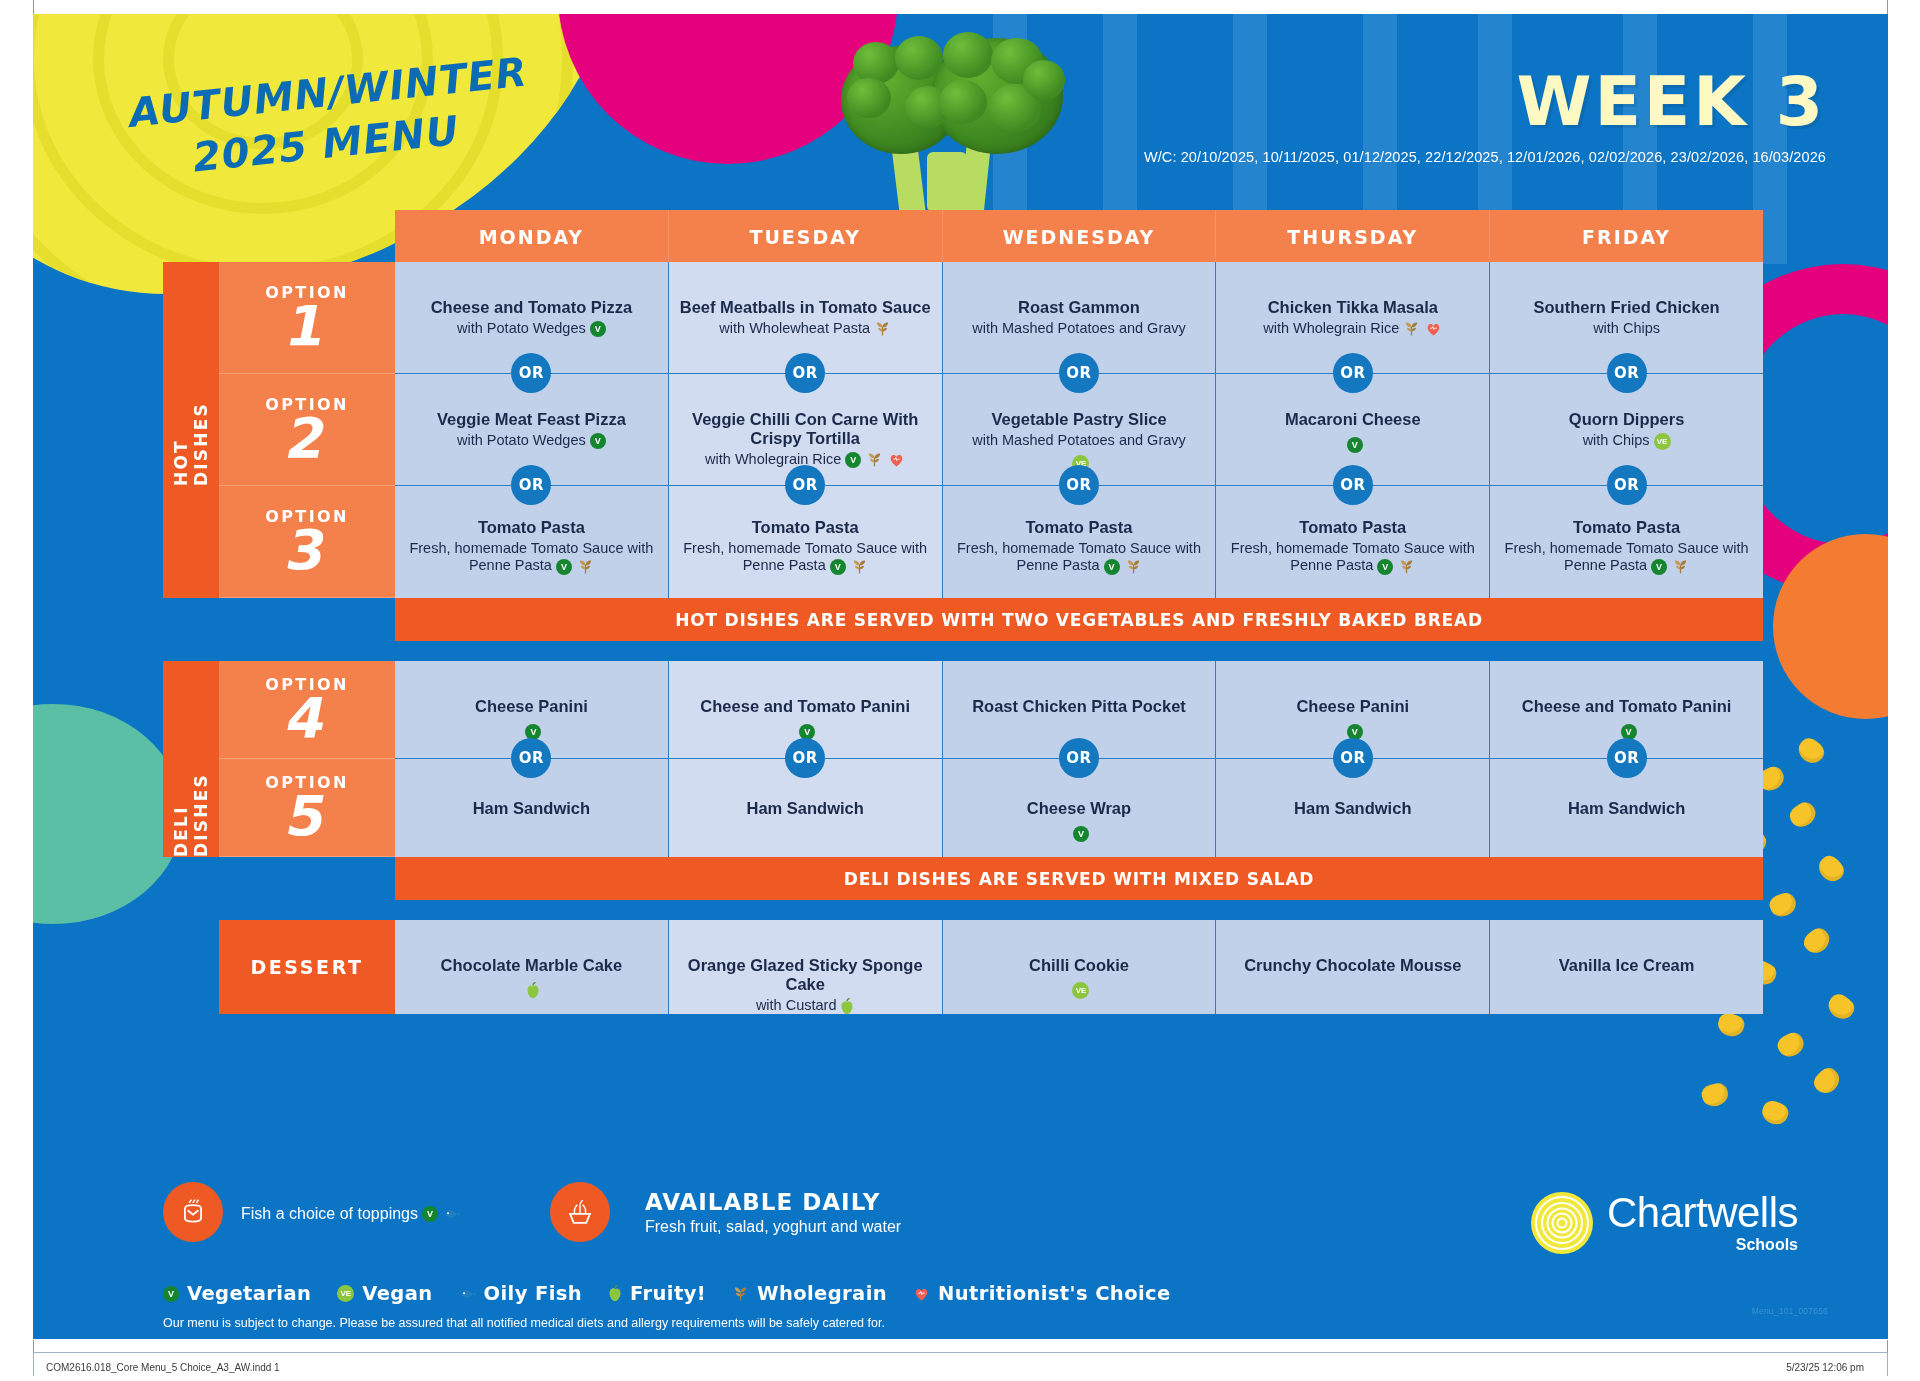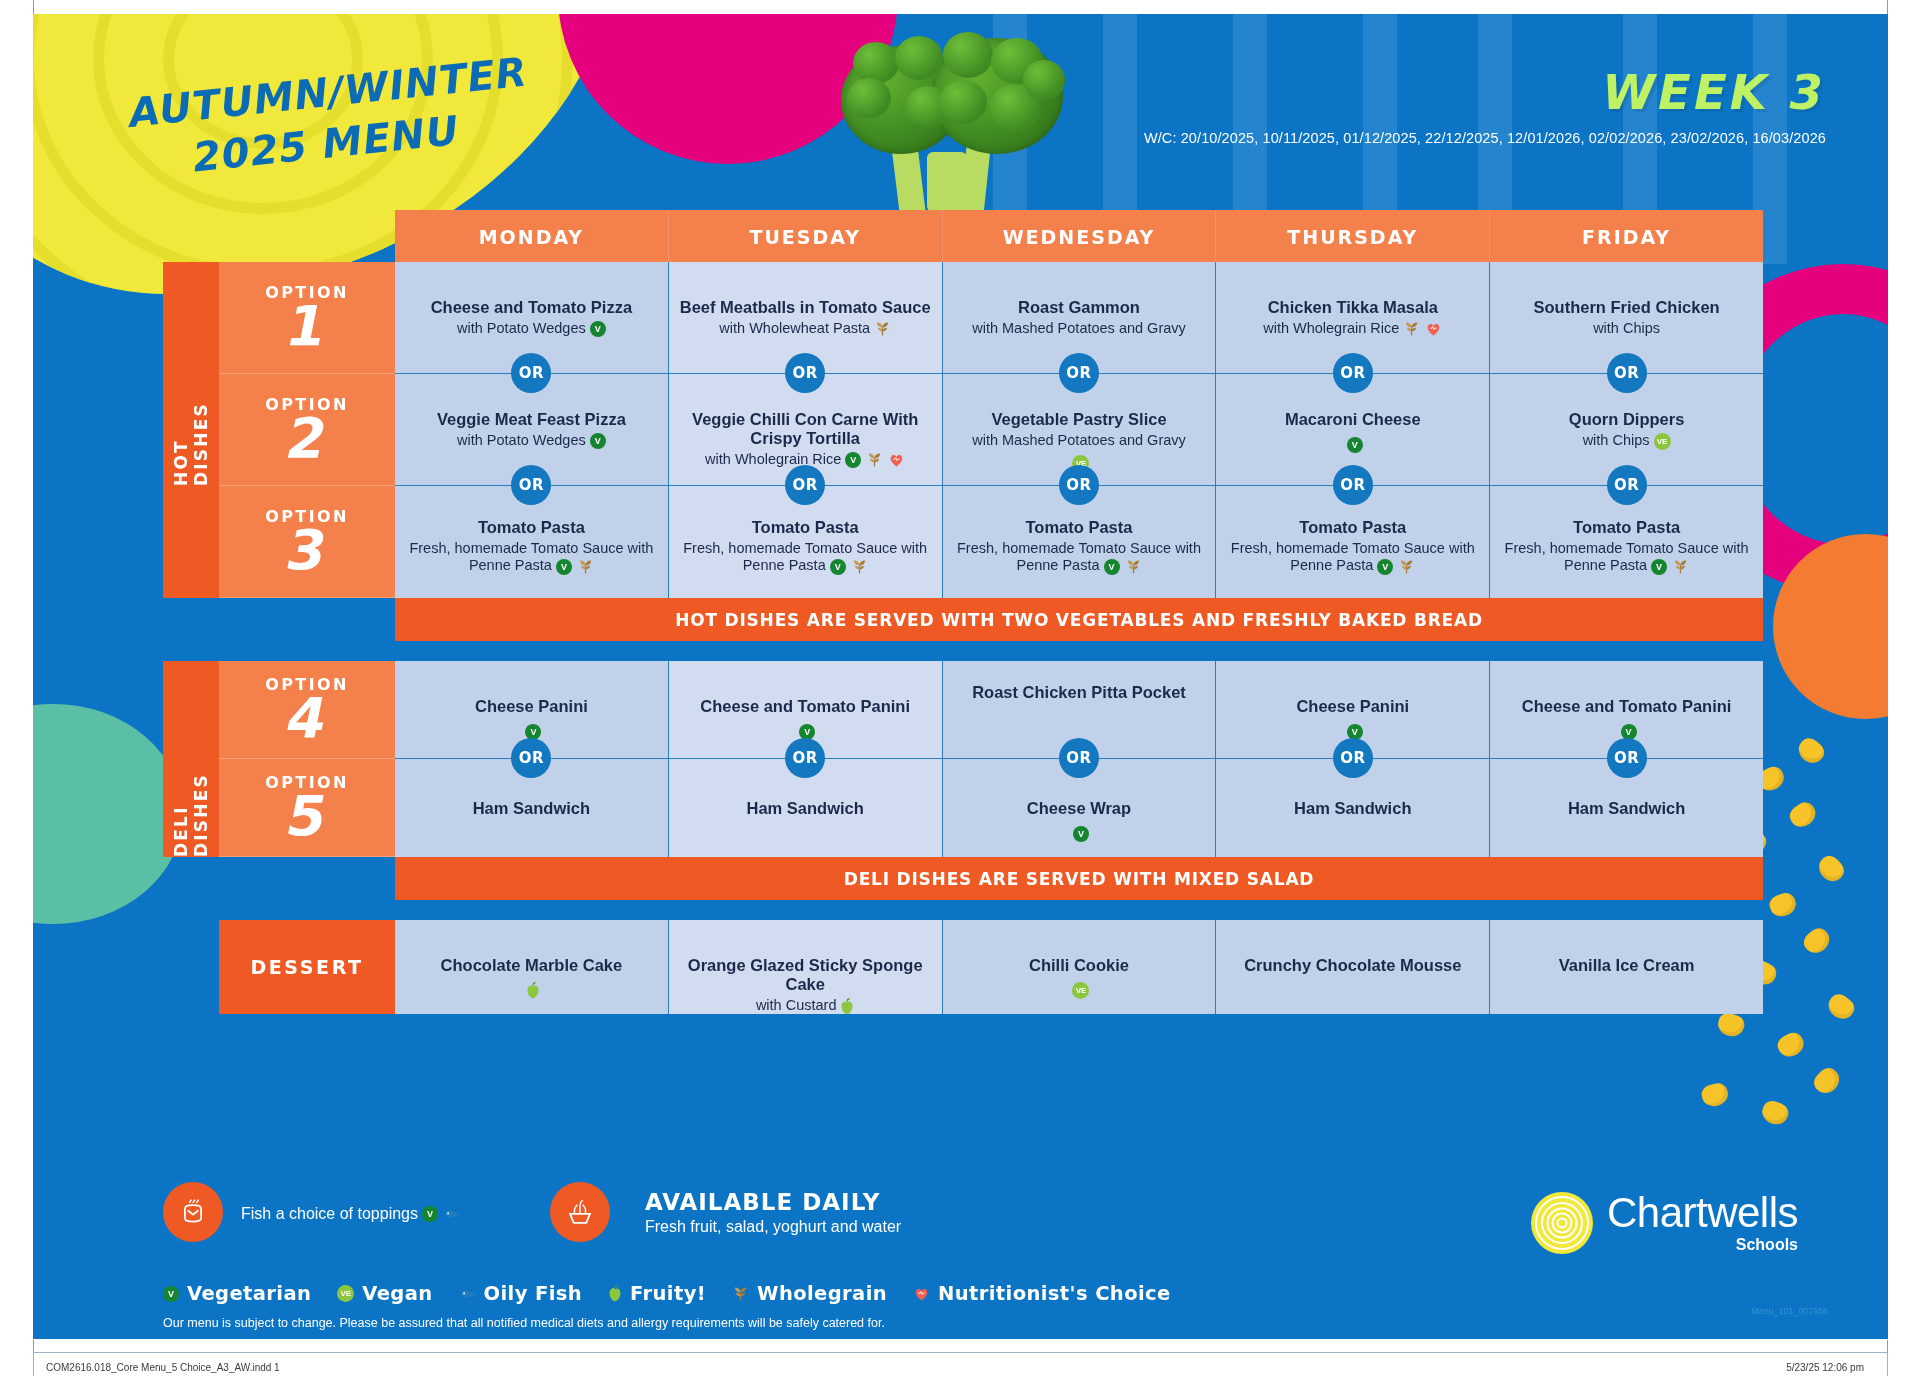--- a/index.html
+++ b/index.html
@@ -111,22 +111,22 @@
     letter-spacing: 1px;
     text-transform: uppercase;
     line-height: 1.0;
   }
   .title-l1 { font-size: 40px; transform: rotate(-6deg); }
   .title-l2 { font-size: 40px; transform: rotate(-6deg); margin-top: 8px; margin-left: 64px; }
 
   #week-block { position: absolute; right: 62px; top: 56px; text-align: right; }
   #week-title {
     font-family: "DejaVu Sans", sans-serif;
-    font-weight: bold; font-style: italic;
-    font-size: 48px; color: #bef264;
+    font-weight: bold; 
+    font-size: 68px; color: #fef9c3;
     letter-spacing: 3px; line-height: .95;
     text-transform: uppercase;
     text-shadow: 3px 3px 0 rgba(0,0,0,.08);
   }
   #week-dates {
     margin-top: 14px;
     font-size: 14.5px; color: #ffffff;
     letter-spacing: .1px;
   }
 
@@ -637,21 +637,21 @@
               <div class="cell alt" style="height: 98px; justify-content: flex-start;">
                 <div style="margin-top: 22px;">
                   <div class="dish-name">Cheese and Tomato Panini</div>
                   <div style="margin-top: 6px;"><span class="icons">
                       <span class="ic ic-v">V</span>
                     </span></div>
                 </div>
                 <div class="or-badge">OR</div>
               </div>
               <div class="cell" style="height: 98px; justify-content: flex-start;">
-                <div style="margin-top: 8px;">
+                <div style="margin-top: 22px;">
                   <div class="dish-name">Roast Chicken Pitta Pocket</div>
                 </div>
                 <div class="or-badge">OR</div>
               </div>
               <div class="cell" style="height: 98px; justify-content: flex-start;">
                 <div style="margin-top: 22px;">
                   <div class="dish-name">Cheese Panini</div>
                   <div style="margin-top: 6px;"><span class="icons">
                       <span class="ic ic-v">V</span>
                     </span></div>

